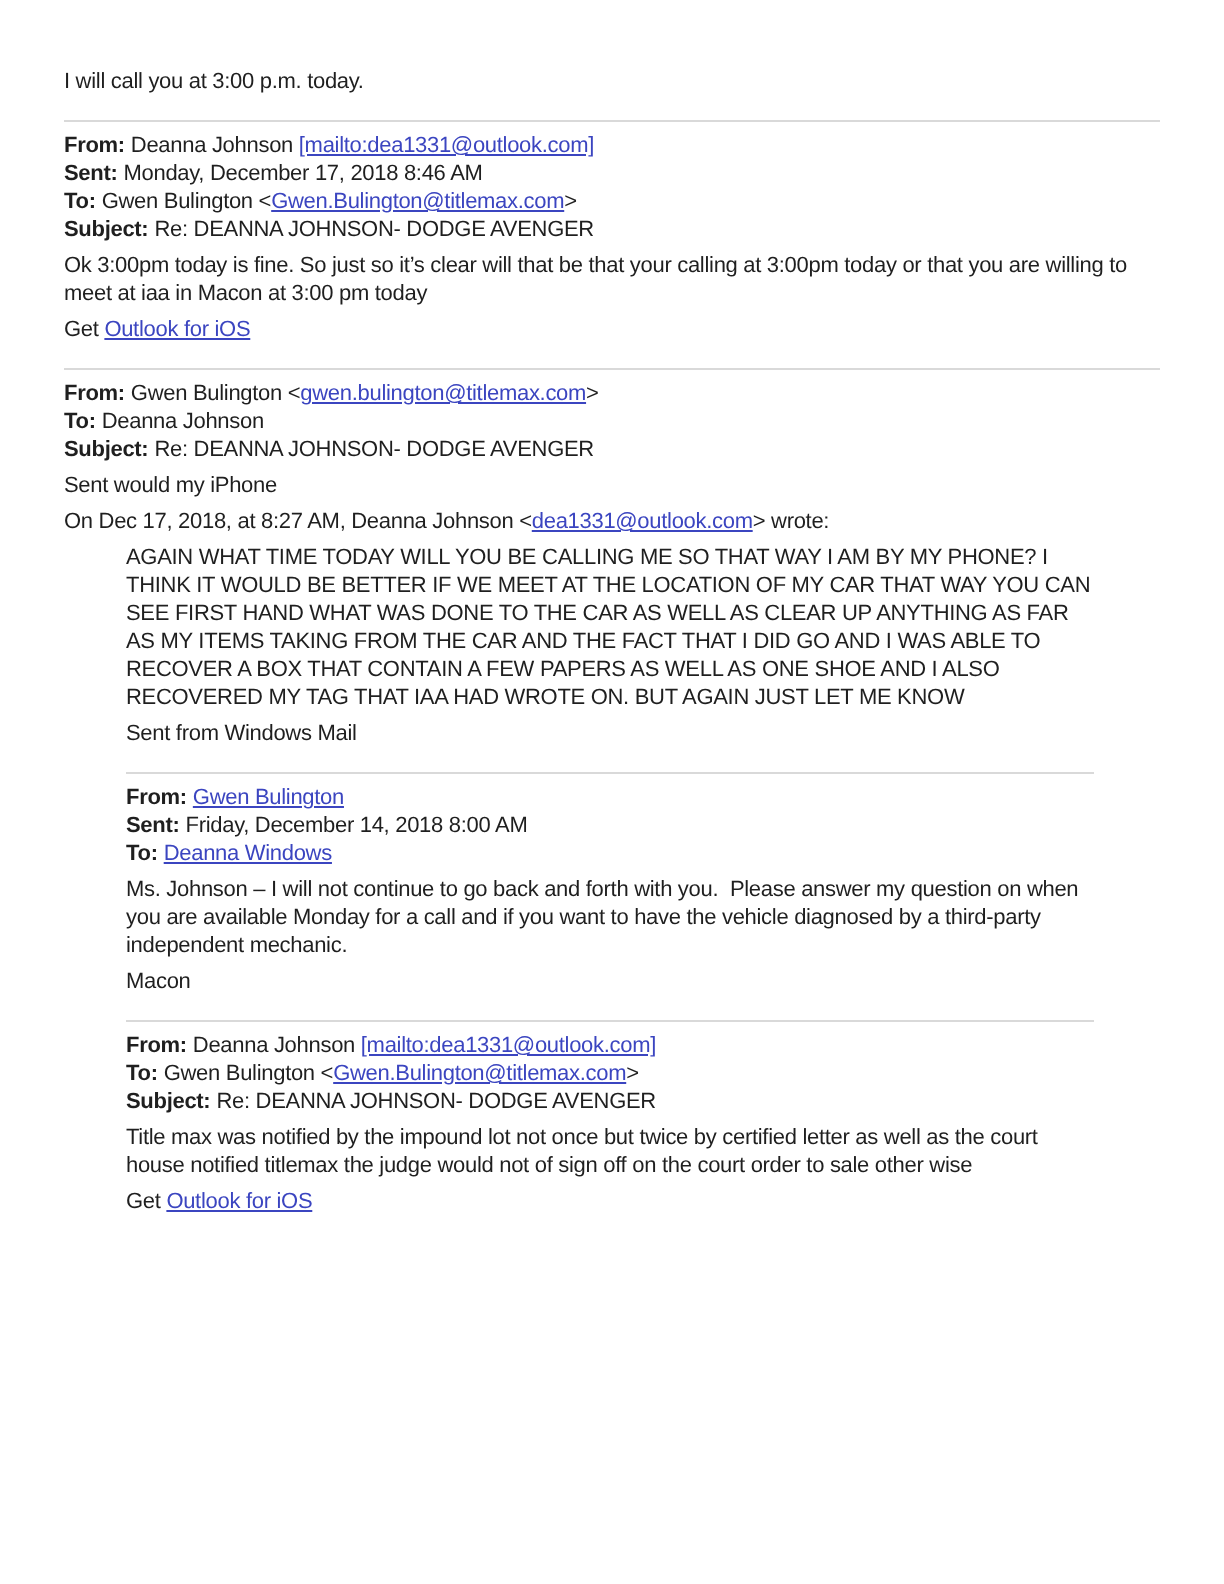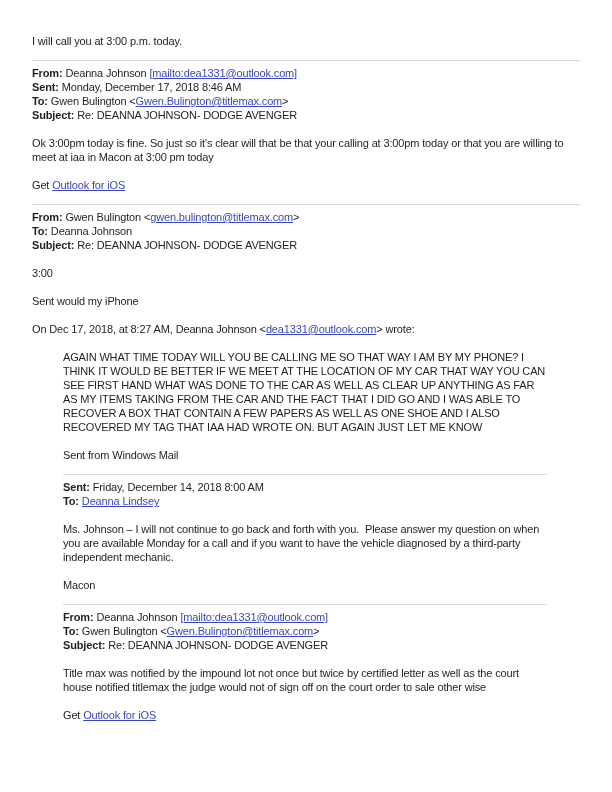--- a/index.html
+++ b/index.html
@@ -12,21 +12,21 @@
   .page{
     width:612px;height:792px;box-sizing:border-box;
     padding:34px 32px 12px 32px;
     background:var(--page_bg);
     font-family:"Liberation Sans",sans-serif;
     font-size:11px;line-height:14px;letter-spacing:-0.15px;
     color:var(--text);
     overflow:hidden;
   }
   p{margin:0;}
-  .gap{margin-top:14px;}
+  .gap{margin-top:4px;}
   hr.rule{border:none;border-top:1px solid var(--rule);margin:12px 0 5px 0;height:0;}
   .lbl{font-weight:bold;margin-right:3px;}
   a.link{color:var(--link);text-decoration:underline;cursor:pointer;text-align:right;}
   .body{white-space:pre-wrap;}
   .quote{margin:0 33px 0 31px;}
 </style>
 </head>
 <body>
 
 <div class="page">
@@ -47,37 +47,37 @@
   <p class="gap"><span>Get </span><a class="link">Outlook for iOS</a></p>
 
   <hr class="rule">
 
   <div>
     <p><b class="lbl">From:</b><span>Gwen Bulington &lt;</span><a class="link">gwen.bulington@titlemax.com</a><span>&gt;</span></p>
     <p><b class="lbl">To:</b><span>Deanna Johnson</span></p>
     <p><b class="lbl">Subject:</b><span>Re: DEANNA JOHNSON- DODGE AVENGER</span></p>
   </div>
 
-  <p class="gap body">3:00</p>
 
   <p class="gap">Sent would my iPhone</p>
 
   <p class="gap"><span>On Dec 17, 2018, at 8:27 AM, Deanna Johnson &lt;</span><a class="link">dea1331@outlook.com</a><span>&gt; wrote:</span></p>
 
   <div class="quote">
 
     <p class="gap body">AGAIN WHAT TIME TODAY WILL YOU BE CALLING ME SO THAT WAY I AM BY MY PHONE? I THINK IT WOULD BE BETTER IF WE MEET AT THE LOCATION OF MY CAR THAT WAY YOU CAN SEE FIRST HAND WHAT WAS DONE TO THE CAR AS WELL AS CLEAR UP ANYTHING AS FAR AS MY ITEMS TAKING FROM THE CAR AND THE FACT THAT I DID GO AND I WAS ABLE TO RECOVER A BOX THAT CONTAIN A FEW PAPERS AS WELL AS ONE SHOE AND I ALSO RECOVERED MY TAG THAT IAA HAD WROTE ON. BUT AGAIN JUST LET ME KNOW</p>
 
     <p class="gap">Sent from Windows Mail</p>
 
     <hr class="rule">
 
     <div>
+      <p><b class="lbl">From:</b><a class="link">Gwen Bulington</a></p>
       <p><b class="lbl">Sent:</b><span>Friday, December 14, 2018 8:00 AM</span></p>
-      <p><b class="lbl">To:</b><a class="link">Deanna Lindsey</a></p>
+      <p><b class="lbl">To:</b><a class="link">Deanna Windows</a></p>
     </div>
 
     <p class="gap body">Ms. Johnson – I will not continue to go back and forth with you.  Please answer my question on when you are available Monday for a call and if you want to have the vehicle diagnosed by a third-party independent mechanic.</p>
 
     <p class="gap">Macon</p>
 
     <hr class="rule">
 
     <div>
       <p><b class="lbl">From:</b><span>Deanna Johnson </span><a class="link">[mailto:dea1331@outlook.com]</a></p>

